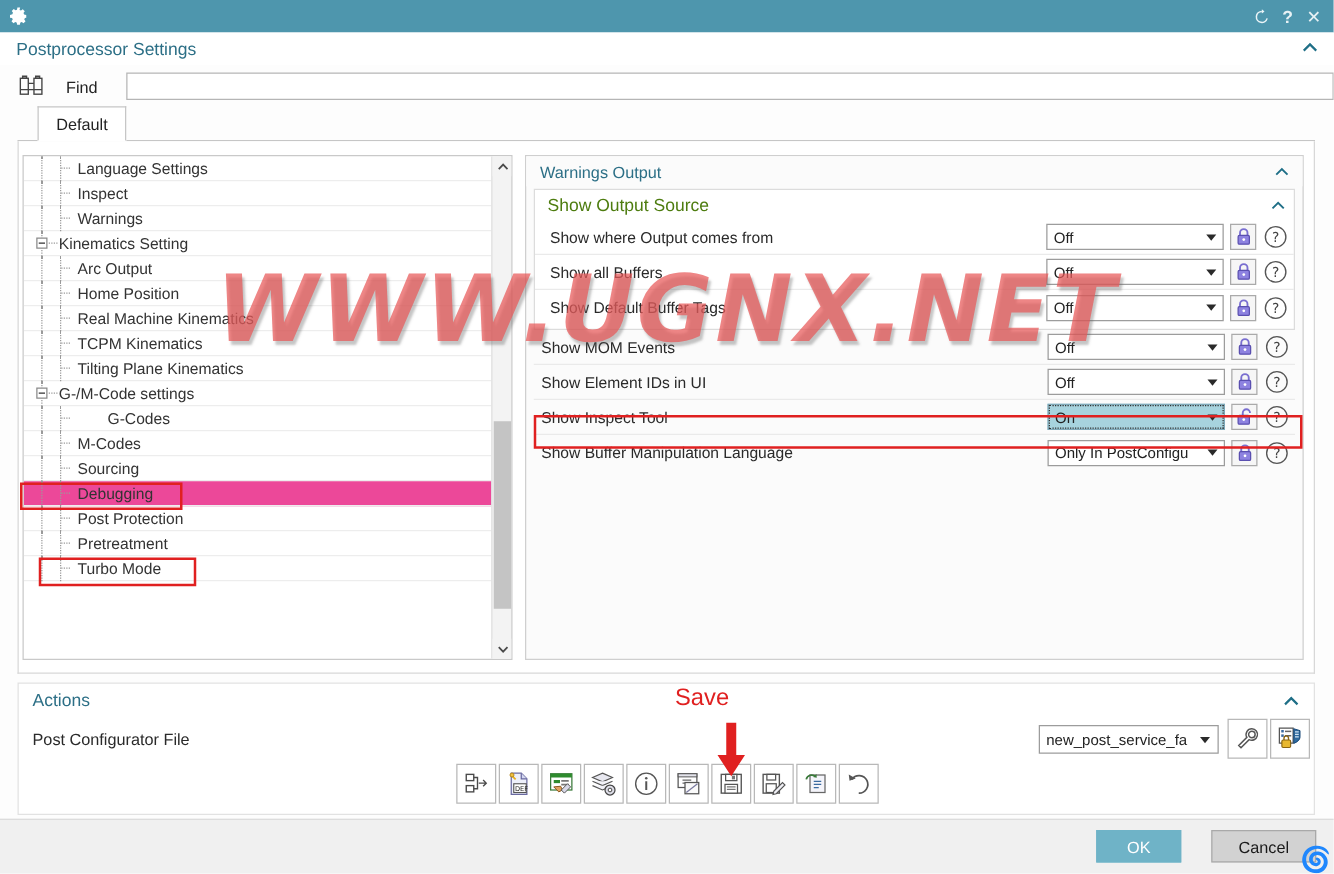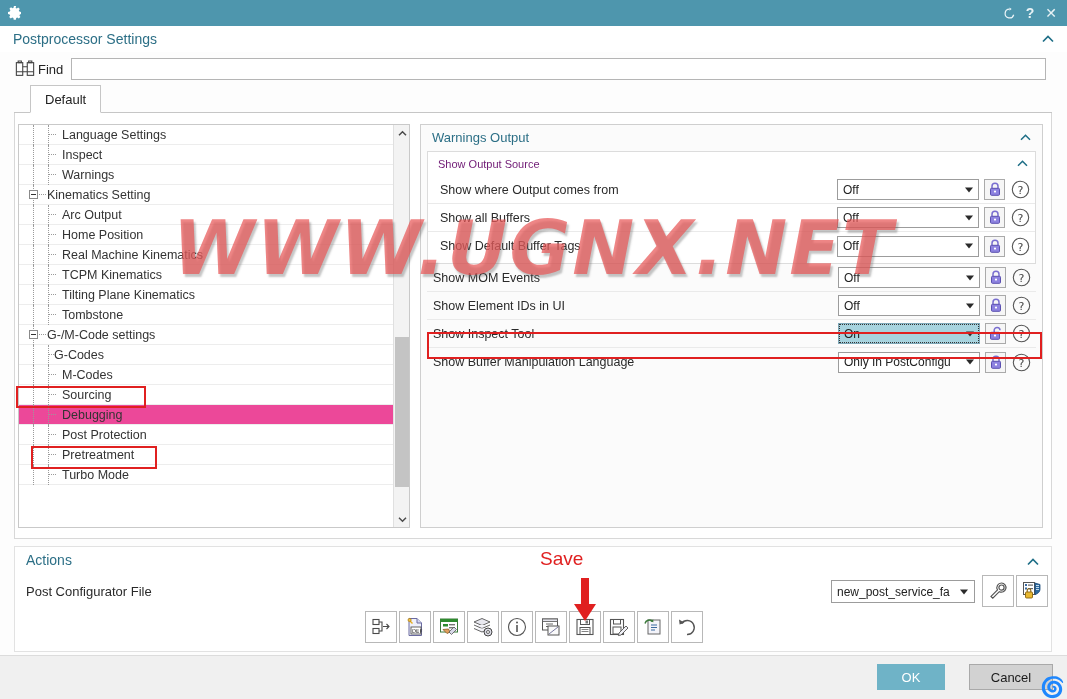--- a/index.html
+++ b/index.html
@@ -44,21 +44,21 @@
   .settings-title {
     margin-left: 13px; font-size: 14px; color: #2c6f86;
   }
   .settings-chevron {
     margin-left: auto; margin-right: 12px; color: #1f6f87;
   }
 
   
   .findbar {
     position: absolute; left: 0; top: 54px; width: 1067px; height: 30px;
-    display: flex; align-items: center;
+    display: flex; align-items: center; gap: 15px;
   }
   .find-icon { margin-left: 14px; width: 22px; height: 20px; display: block; }
   .find-label { margin-left: 2px; font-size: 13px; color: #222; }
   .find-input {
     margin-left: 8px; width: 975px; height: 22px;
     border: 1px solid #b5b5b5; background: #ffffff;
     font-family: "Liberation Sans", sans-serif; font-size: 12px;
     padding: 0 4px; color: #222; outline: none;
   }
 
@@ -144,21 +144,21 @@
   }
   .group-header .chev { margin-left: auto; color: #1f6f87; }
   .subgroup {
     margin: 2px 6px 0 6px;
     background: #ffffff; border: 1px solid #dcdcdc;
     padding-bottom: 3px;
   }
   .sub-header {
     height: 24px; display: flex; align-items: center;
     padding: 0 6px 0 10px;
-    font-size: 11px; color: #701a75;
+    font-size: 14px; color: #4d7c0f;
   }
   .sub-header .chev { margin-left: auto; color: #1f6f87; }
 
   .opt-row {
     position: relative; height: 28px;
     display: flex; align-items: center;
     border-bottom: 1px solid #eaeaea;
   }
   .opt-row:last-child { border-bottom: none; }
   .subgroup .opt-row { padding-left: 12px; }
@@ -393,35 +393,29 @@
             <span class="tree-label" style="margin-left: 43px;">TCPM Kinematics</span>
           </div>
           <div class="tree-row">
             <div class="guide" style="left: 14px;"></div>
             <div class="guide" style="left: 29px;"></div>
             <div class="elbow" style="left: 30px;"></div>
             <span class="tree-label" style="margin-left: 43px;">Tilting Plane Kinematics</span>
           </div>
           <div class="tree-row">
             <div class="guide" style="left: 14px;"></div>
-            <div class="guide" style="left: 29px;"></div>
-            <div class="elbow" style="left: 30px;"></div>
-            <span class="tree-label" style="margin-left: 43px;">Tombstone</span>
-          </div>
-          <div class="tree-row">
-            <div class="guide" style="left: 14px;"></div>
             <div class="expander" style="left: 10px;"></div>
             <div class="elbow" style="left: 20px;"></div>
             <span class="tree-label" style="margin-left: 28px;">G-/M-Code settings</span>
           </div>
           <div class="tree-row">
             <div class="guide" style="left: 14px;"></div>
             <div class="guide" style="left: 29px;"></div>
             <div class="elbow" style="left: 30px;"></div>
-            <span class="tree-label" style="margin-left: 35px;">G-Codes</span>
+            <span class="tree-label" style="margin-left: 67px;">G-Codes</span>
           </div>
           <div class="tree-row">
             <div class="guide" style="left: 14px;"></div>
             <div class="guide" style="left: 29px;"></div>
             <div class="elbow" style="left: 30px;"></div>
             <span class="tree-label" style="margin-left: 43px;">M-Codes</span>
           </div>
           <div class="tree-row">
             <div class="guide" style="left: 14px;"></div>
             <div class="guide" style="left: 29px;"></div>

